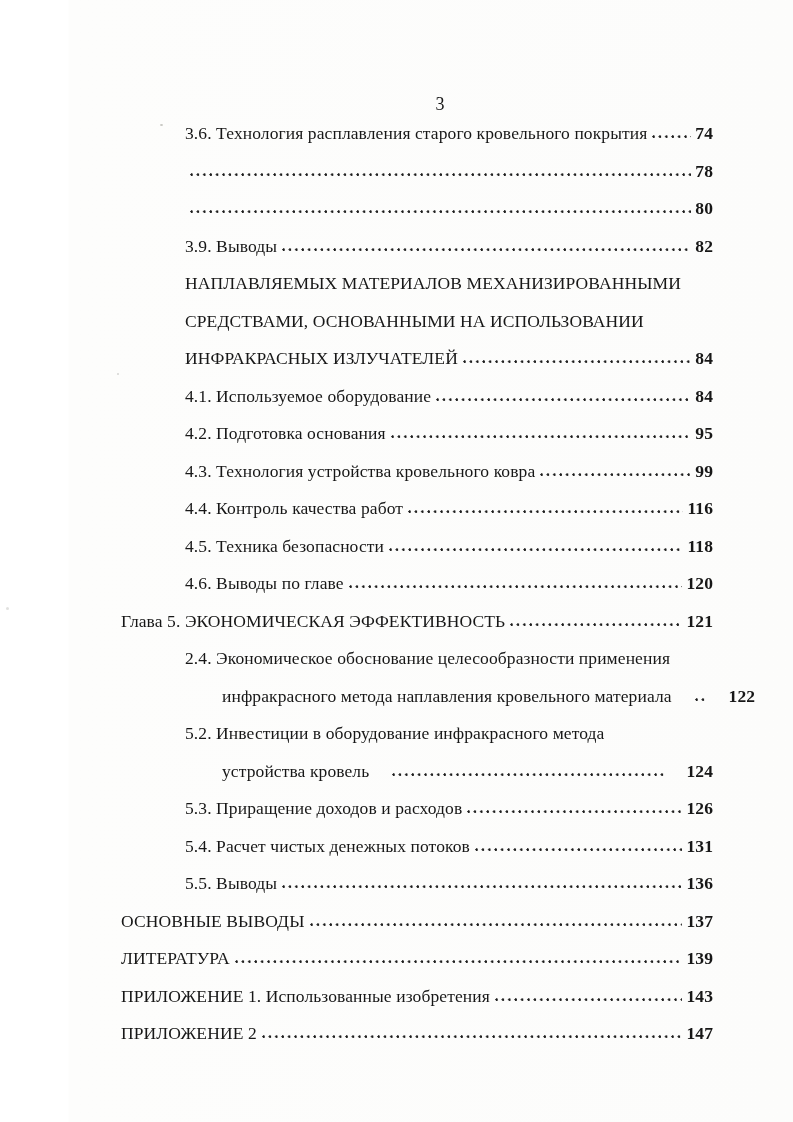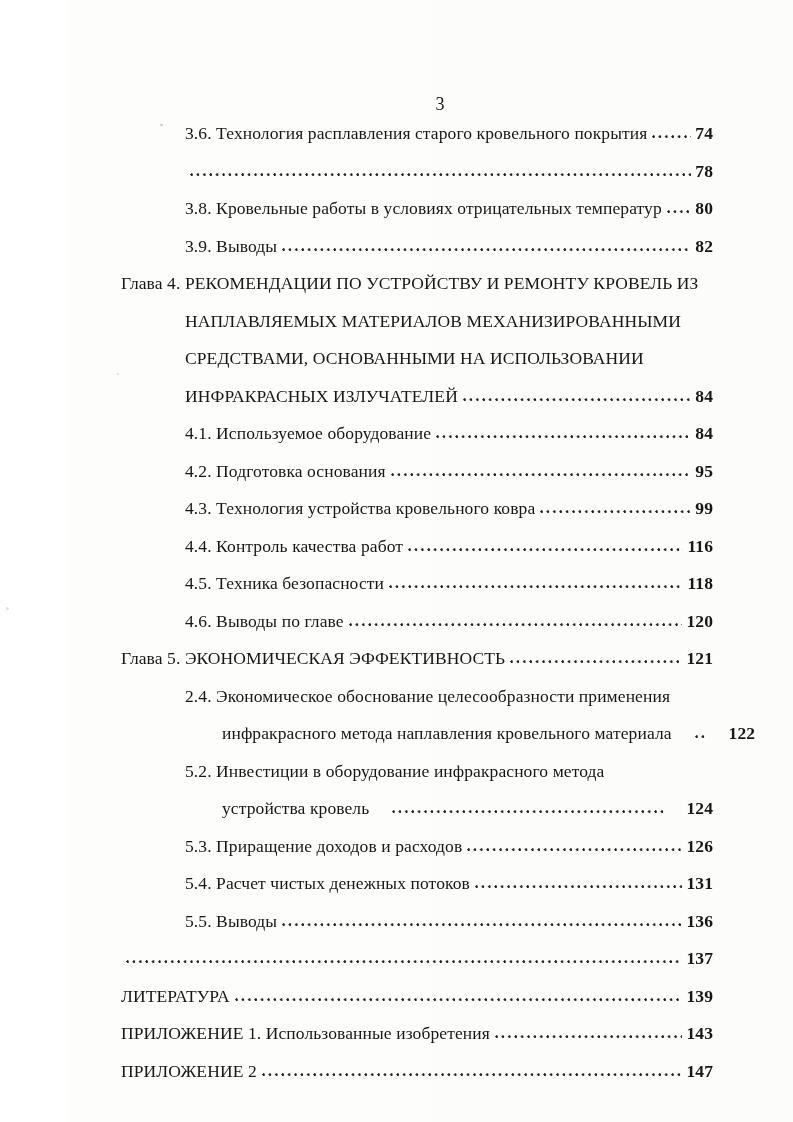--- a/index.html
+++ b/index.html
@@ -62,34 +62,30 @@
     <span class="leader"></span>
     <span class="pg">74</span>
   </div>
 
   <div class="row ind1">
     <span class="leader"></span>
     <span class="pg">78</span>
   </div>
 
   <div class="row ind1">
-    <span class="t">3.8. Кровельные работы в условиях отрицательных температур</span>
     <span class="leader"></span>
     <span class="pg">80</span>
   </div>
 
   <div class="row ind1">
     <span class="t">3.9. Выводы</span>
     <span class="leader"></span>
     <span class="pg">82</span>
   </div>
 
-  <div class="row">
-    <span class="t">Глава 4. РЕКОМЕНДАЦИИ ПО УСТРОЙСТВУ И РЕМОНТУ КРОВЕЛЬ ИЗ</span>
-  </div>
 
   <div class="row ind1">
     <span class="t">НАПЛАВЛЯЕМЫХ МАТЕРИАЛОВ МЕХАНИЗИРОВАННЫМИ</span>
   </div>
 
   <div class="row ind1">
     <span class="t">СРЕДСТВАМИ, ОСНОВАННЫМИ НА ИСПОЛЬЗОВАНИИ</span>
   </div>
 
   <div class="row ind1">
@@ -172,20 +168,21 @@
     <span class="pg">131</span>
   </div>
 
   <div class="row ind1">
     <span class="t">5.5. Выводы</span>
     <span class="leader"></span>
     <span class="pg">136</span>
   </div>
 
   <div class="row">
+    <span class="t">ОСНОВНЫЕ ВЫВОДЫ</span>
     <span class="leader"></span>
     <span class="pg">137</span>
   </div>
 
   <div class="row">
     <span class="t">ЛИТЕРАТУРА</span>
     <span class="leader"></span>
     <span class="pg">139</span>
   </div>
 

